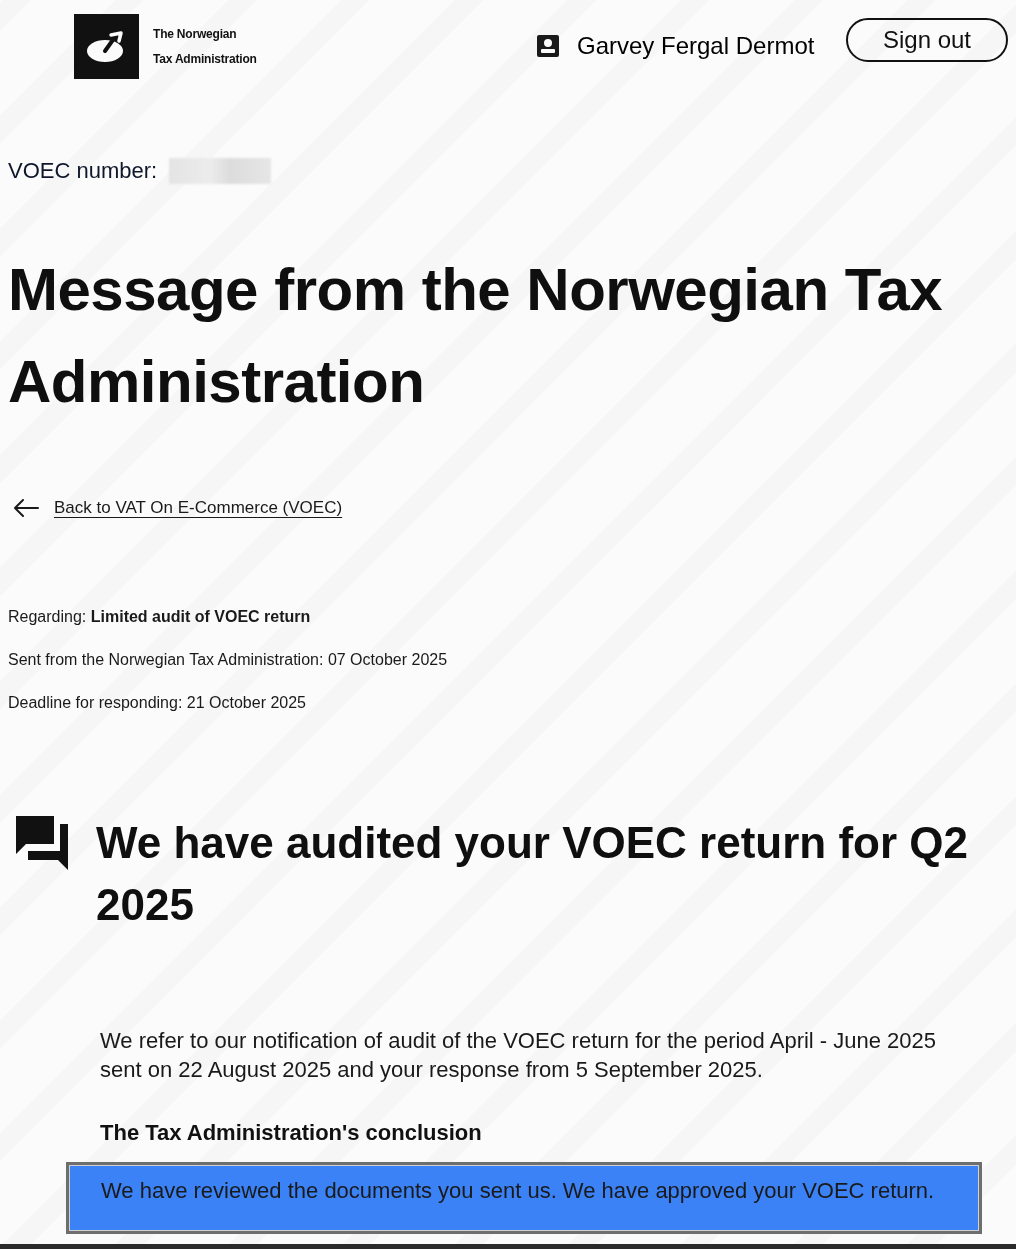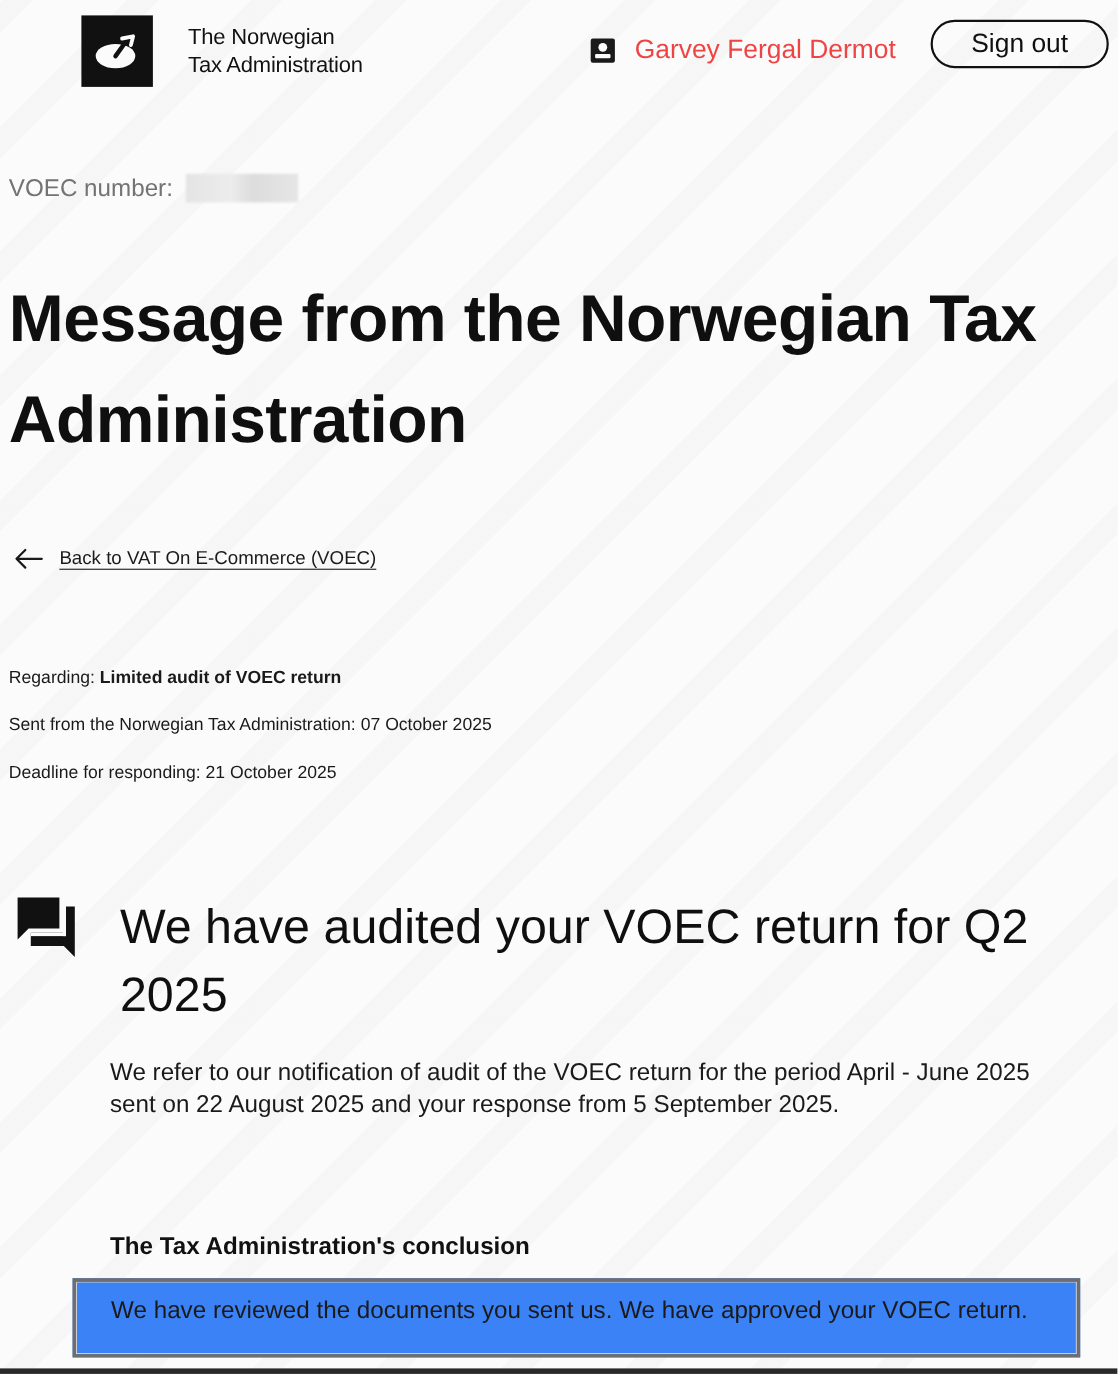--- a/index.html
+++ b/index.html
@@ -19,38 +19,38 @@
     }
     .logo {
       position: absolute; left: 74px; top: 14px;
       display: flex; align-items: center; text-decoration: none; color: #111;
     }
     .logo-mark {
       width: 65px; height: 65px; background: #111111;
       display: flex; align-items: center; justify-content: center;
     }
     .logo-text {
-      margin-left: 32px; font-weight: normal; font-size: 20px; line-height: 25px;
+      margin-left: 14px; font-weight: bold; font-size: 12px; line-height: 25px;
       letter-spacing: -0.2px;
     }
     .user {
       position: absolute; left: 536px; top: 32px;
-      display: flex; align-items: center; font-size: 24px; color: #ef4444;
+      display: flex; align-items: center; font-size: 24px; color: #000000;
     }
     .user-icon { width: 24px; height: 24px; margin-right: 17px; }
     .signout {
       position: absolute; left: 846px; top: 18px; width: 162px; height: 44px;
       border: 2.5px solid #111; border-radius: 28px; background: transparent;
       font-family: "Liberation Sans", sans-serif; font-size: 24px; color: #111;
       display: flex; align-items: center; justify-content: center; cursor: pointer;
     }
 
     
     .voec-number {
-      position: absolute; left: 8px; top: 158px; font-size: 22px; color: #737373;
+      position: absolute; left: 8px; top: 158px; font-size: 22px; color: #0f172a;
       display: flex; align-items: center;
     }
     .voec-redacted {
       display: inline-block; width: 102px; height: 26px; margin-left: 12px;
       background: linear-gradient(90deg, #e4e4e4 0%, #ececec 40%, #dcdcdc 60%, #e6e6e6 100%);
       filter: blur(1px);
     }
 
     
     .page-title {
@@ -70,27 +70,27 @@
     
     .meta { position: absolute; left: 8px; top: 595px; font-size: 16px; line-height: 43px; color: #1a1a1a; }
     .meta strong { font-weight: bold; }
 
     
     .section-head {
       position: absolute; left: 14px; top: 812px; width: 1000px; display: flex;
     }
     .chat-icon { width: 58px; height: 58px; margin-top: 2px; }
     .section-title {
-      margin-left: 37px; font-size: 44px; font-weight: normal; line-height: 62px; color: #0f0f0f;
+      margin-left: 24px; font-size: 44px; font-weight: bold; line-height: 62px; color: #0f0f0f;
       width: 900px;
     }
 
     
     .body-text {
-      position: absolute; left: 100px; top: 960px; width: 880px;
+      position: absolute; left: 100px; top: 1026px; width: 880px;
       font-size: 22px; line-height: 29px; color: #1a1a1a;
     }
     .conclusion-heading {
       position: absolute; left: 100px; top: 1120px; font-size: 22px; font-weight: bold; color: #111;
     }
     .conclusion-box {
       position: absolute; left: 66px; top: 1162px; width: 916px; height: 72px;
       border: 3px solid #6e6e6e; background: #3b82f6;
       padding: 12px 30px 0 32px; font-size: 22px; line-height: 28px; color: #1a1a1a;
       box-shadow: inset 0 0 0 1px #d0d0d0;

